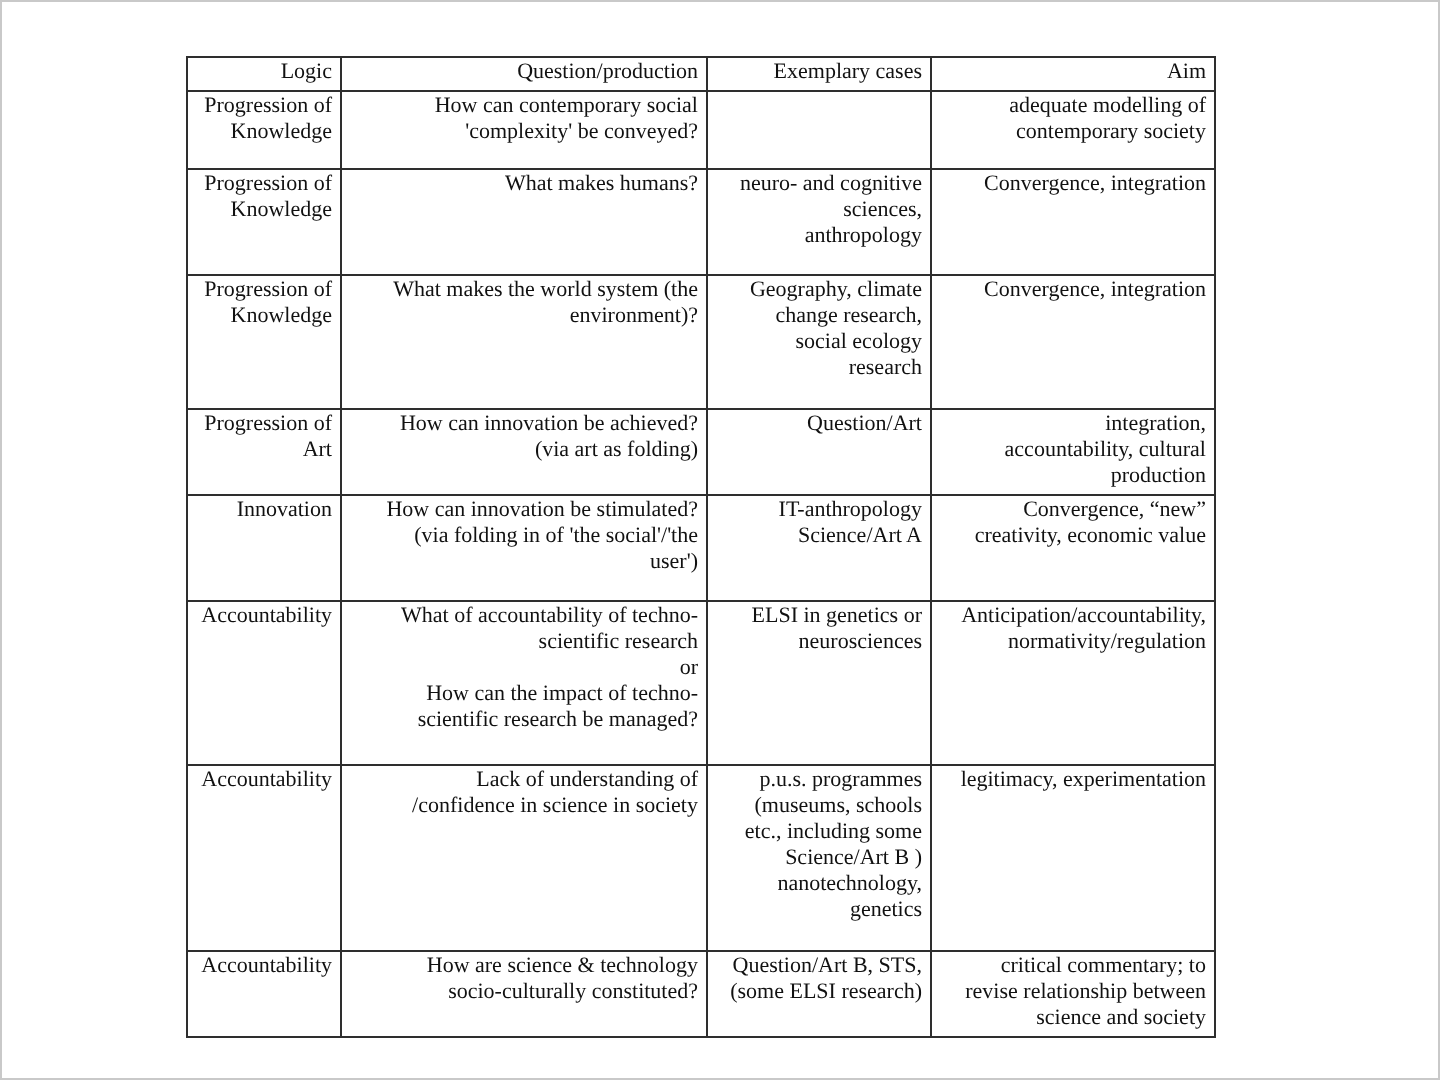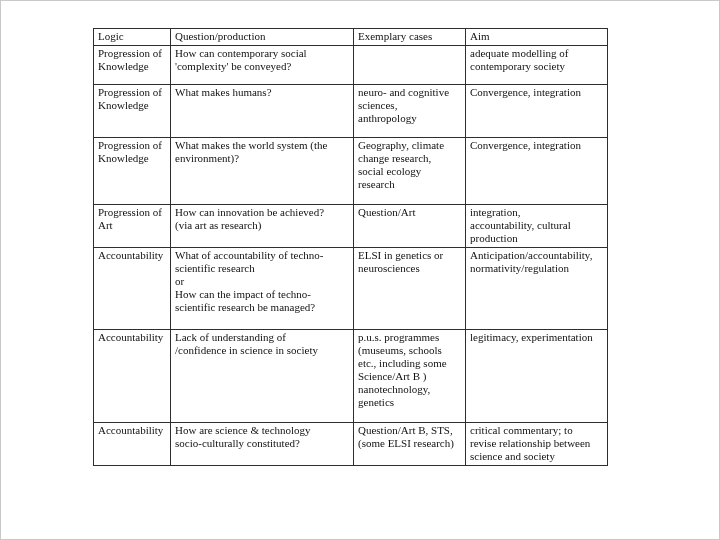--- a/index.html
+++ b/index.html
@@ -26,21 +26,21 @@
     border-collapse: collapse;
     table-layout: fixed;
   }
   table.logics col.c-logic    { width: 77px; }
   table.logics col.c-question { width: 183px; }
   table.logics col.c-cases    { width: 112px; }
   table.logics col.c-aim      { width: 142px; }
   table.logics th, table.logics td {
     border: 1px solid #2e2e2e;
     vertical-align: top;
-    text-align: left;
+    text-align: right;
     font-weight: normal;
     font-size: 11px;
     line-height: 13px;
     padding: 1px 4px 2px 4px;
     white-space: pre-line;
     overflow: hidden;
   }
   tr.rh { height: 16px; }
   tr.r0 { height: 39px; }
   tr.r1 { height: 53px; }
@@ -96,25 +96,35 @@
     <td>Geography, climate
 change research,
 social ecology
 research</td>
     <td>Convergence, integration</td>
   </tr>
   <tr class="r3">
     <td>Progression of
 Art</td>
     <td>How can innovation be achieved?
-(via art as research)</td>
+(via art as folding)</td>
     <td>Question/Art</td>
     <td>integration,
 accountability, cultural
 production</td>
+  </tr>
+  <tr class="r4">
+    <td>Innovation</td>
+    <td>How can innovation be stimulated?
+(via folding in of 'the social'/'the
+user')</td>
+    <td>IT-anthropology
+Science/Art A</td>
+    <td>Convergence, “new”
+creativity, economic value</td>
   </tr>
   <tr class="r5">
     <td>Accountability</td>
     <td>What of accountability of techno-
 scientific research
 or
 How can the impact of techno-
 scientific research be managed?</td>
     <td>ELSI in genetics or
 neurosciences</td>

